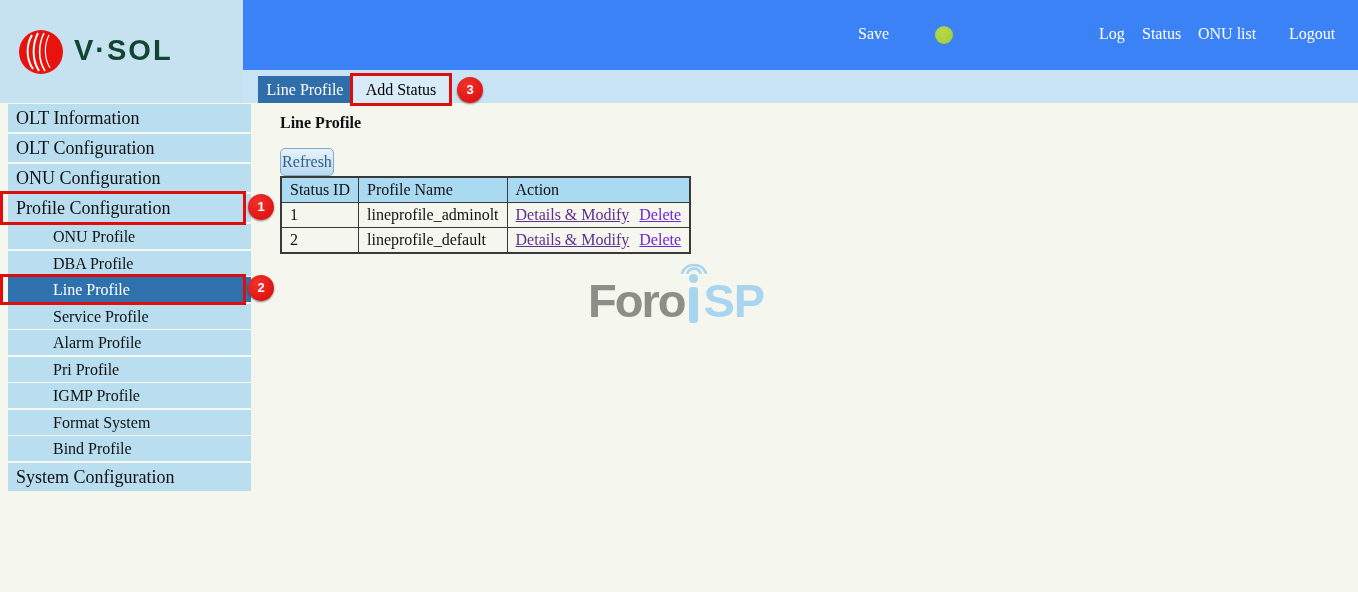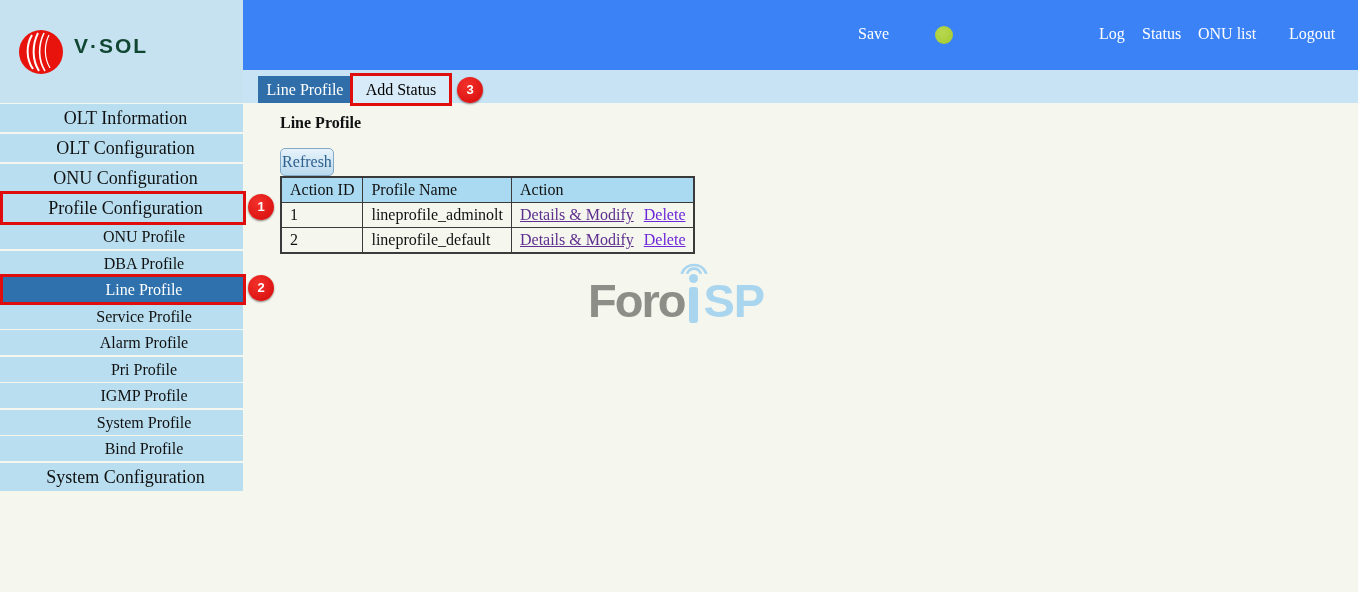--- a/index.html
+++ b/index.html
@@ -13,21 +13,21 @@
 
   
   .logo-area {
     position:absolute; left:0; top:0; width:243px; height:103px;
     background:#c6e2f1;
   }
   .logo-mark { position:absolute; left:18px; top:29px; }
   .brand-text {
     position:absolute; left:74px; top:34px;
     font-family:"Liberation Sans", sans-serif;
-    font-weight:bold; font-size:21px; letter-spacing:2px;
+    font-weight:bold; font-size:29px; letter-spacing:2px;
     color:#114732;
   }
 
   
   .topbar {
     position:absolute; left:243px; top:0; width:1115px; height:70px;
     background:#3b82f6;
   }
   .topbar span.tblink {
     position:absolute; top:25px; color:#ffffff; font-size:16px; cursor:pointer;
@@ -49,21 +49,21 @@
     background:#c8e4f4;
   }
   .tab {
     position:absolute; bottom:0; height:27px; line-height:27px;
     text-align:center; font-size:16px; cursor:pointer;
   }
   .tab-active { left:15px; width:94px; background:#2f6ea8; color:#ffffff; }
   .tab-plain  { left:109px; width:98px; background:#d8ebf8; color:#000; }
 
   
-  .sidebar { position:absolute; left:0; top:104px; width:243px;text-align:center; }
+  .sidebar { position:absolute; left:8px; top:104px; width:243px; }
   .side-item {
     width:243px; height:28px; line-height:28px; margin-bottom:2px;
     background:#b9def0; padding-left:8px; font-size:18px; cursor:pointer;
     white-space:nowrap;
   }
   .side-item.sub {
     height:25px; line-height:25px; margin-bottom:1.5px;
     padding-left:45px; font-size:16px;
   }
   .side-item.selected { background:#2e71ad; color:#ffffff; }
@@ -168,39 +168,39 @@
     <div class="side-item">OLT Configuration</div>
     <div class="side-item">ONU Configuration</div>
     <div class="side-item">Profile Configuration</div>
     <div class="side-item sub">ONU Profile</div>
     <div class="side-item sub">DBA Profile</div>
     <div class="side-item sub selected">Line Profile</div>
     <div class="side-item sub">Service Profile</div>
     <div class="side-item sub">Alarm Profile</div>
     <div class="side-item sub">Pri Profile</div>
     <div class="side-item sub">IGMP Profile</div>
-    <div class="side-item sub">System Profile</div>
+    <div class="side-item sub">Format System</div>
     <div class="side-item sub">Bind Profile</div>
     <div class="side-item">System Configuration</div>
   </div>
 
 <div class="anno-frame frame-1"></div>
 <div class="anno-frame frame-2"></div>
 <div class="anno-frame frame-3"></div>
 <div class="badge badge-1">1</div>
 <div class="badge badge-2">2</div>
 <div class="badge badge-3">3</div>
 
 <div class="page-title">Line Profile</div>
 <button class="refresh-btn">Refresh</button>
 
 <table class="profile-table">
   <thead>
     <tr>
-      <th class="col-id">Action ID</th>
+      <th class="col-id">Status ID</th>
       <th class="col-name">Profile Name</th>
       <th class="col-act">Action</th>
     </tr>
   </thead>
   <tbody>
       <tr>
         <td>1</td>
         <td>lineprofile_adminolt</td>
         <td><a class="lnk lnk-modify">Details &amp; Modify</a><a class="lnk lnk-delete">Delete</a></td>
       </tr>

